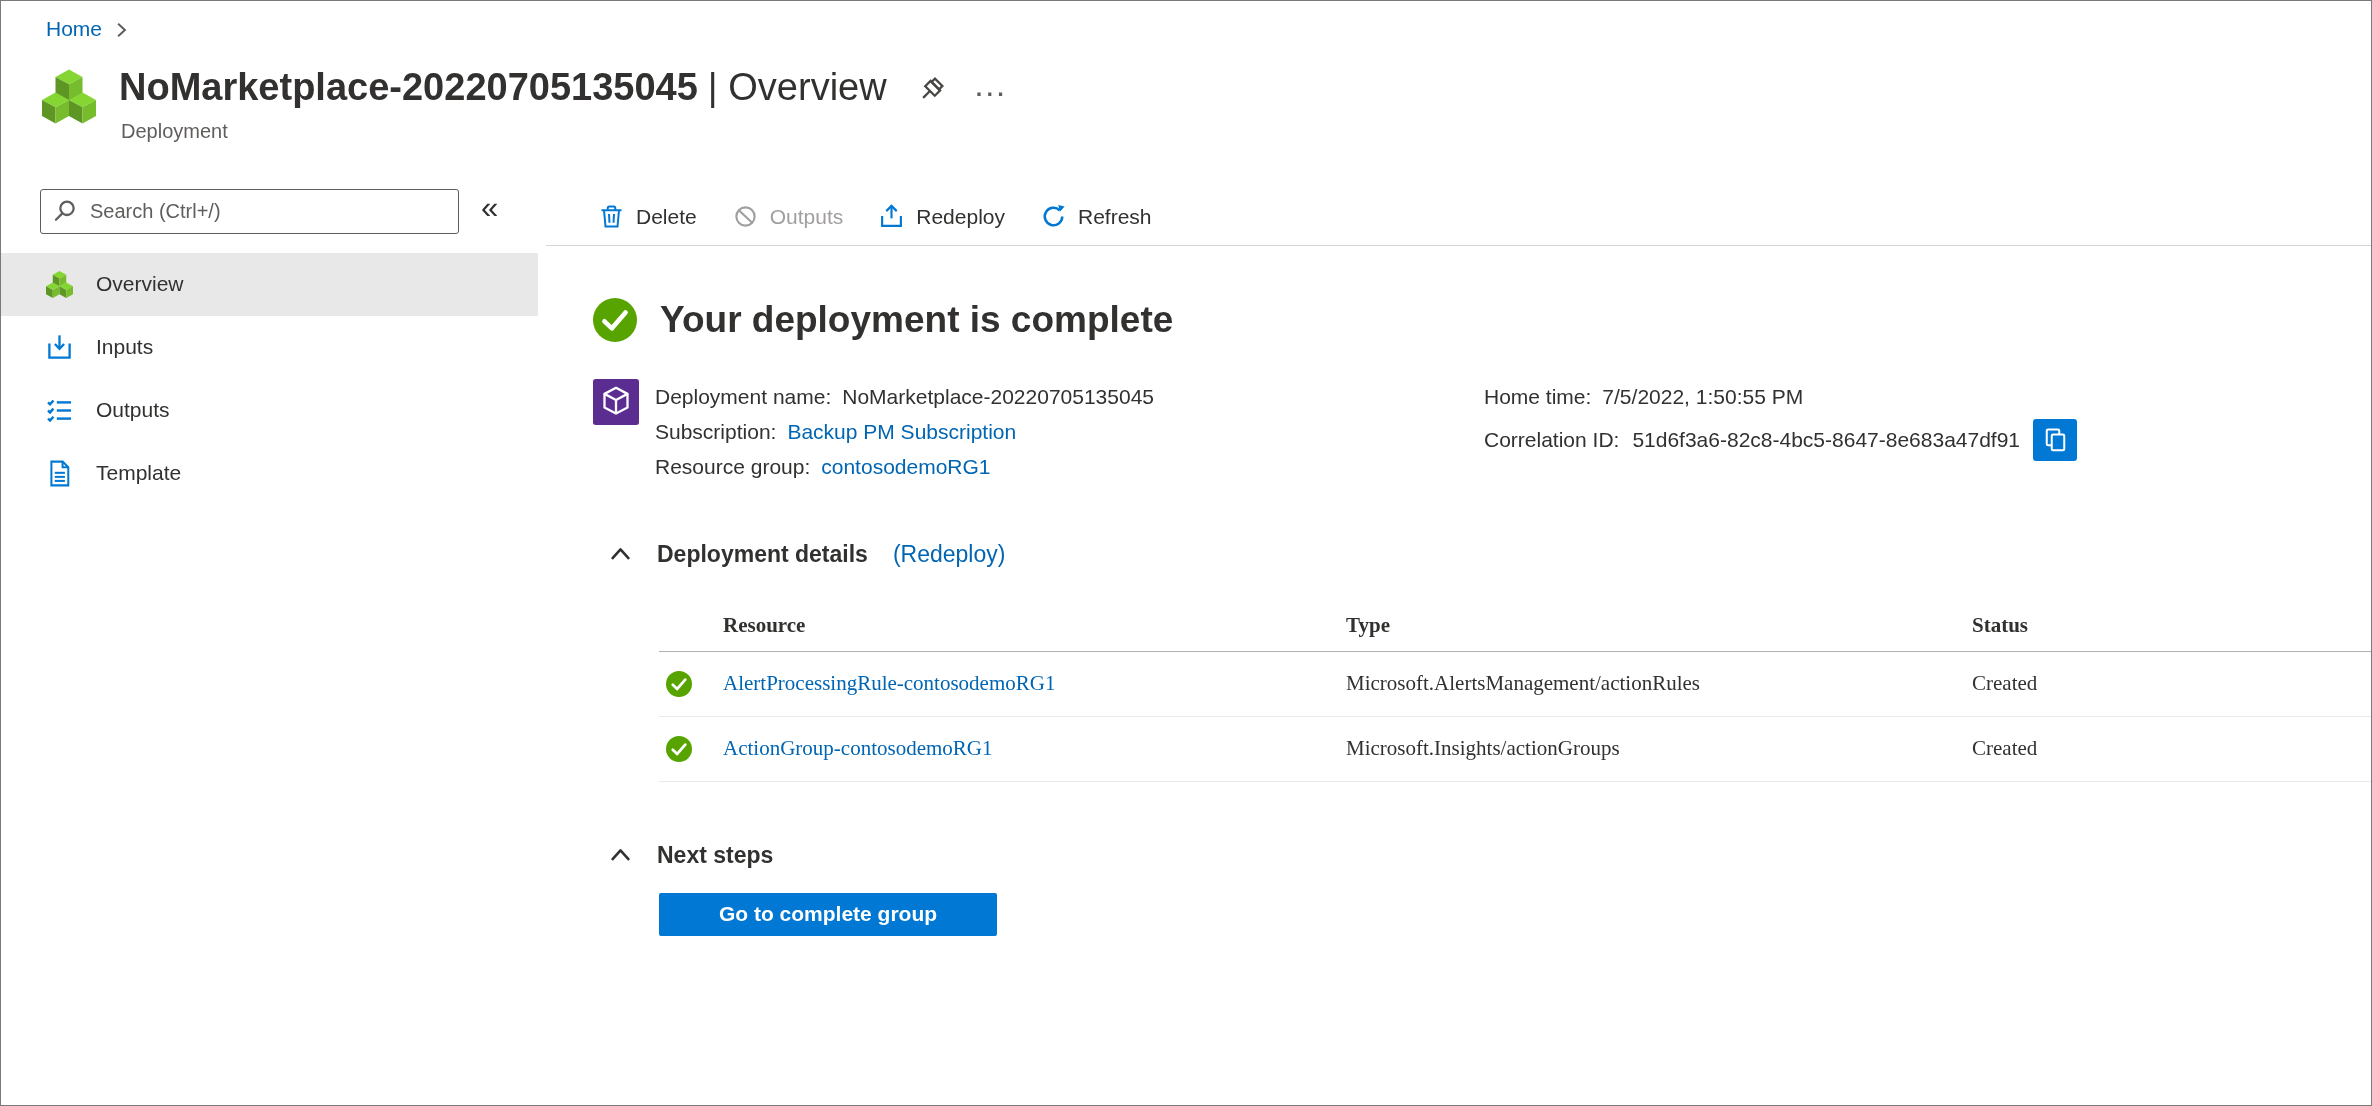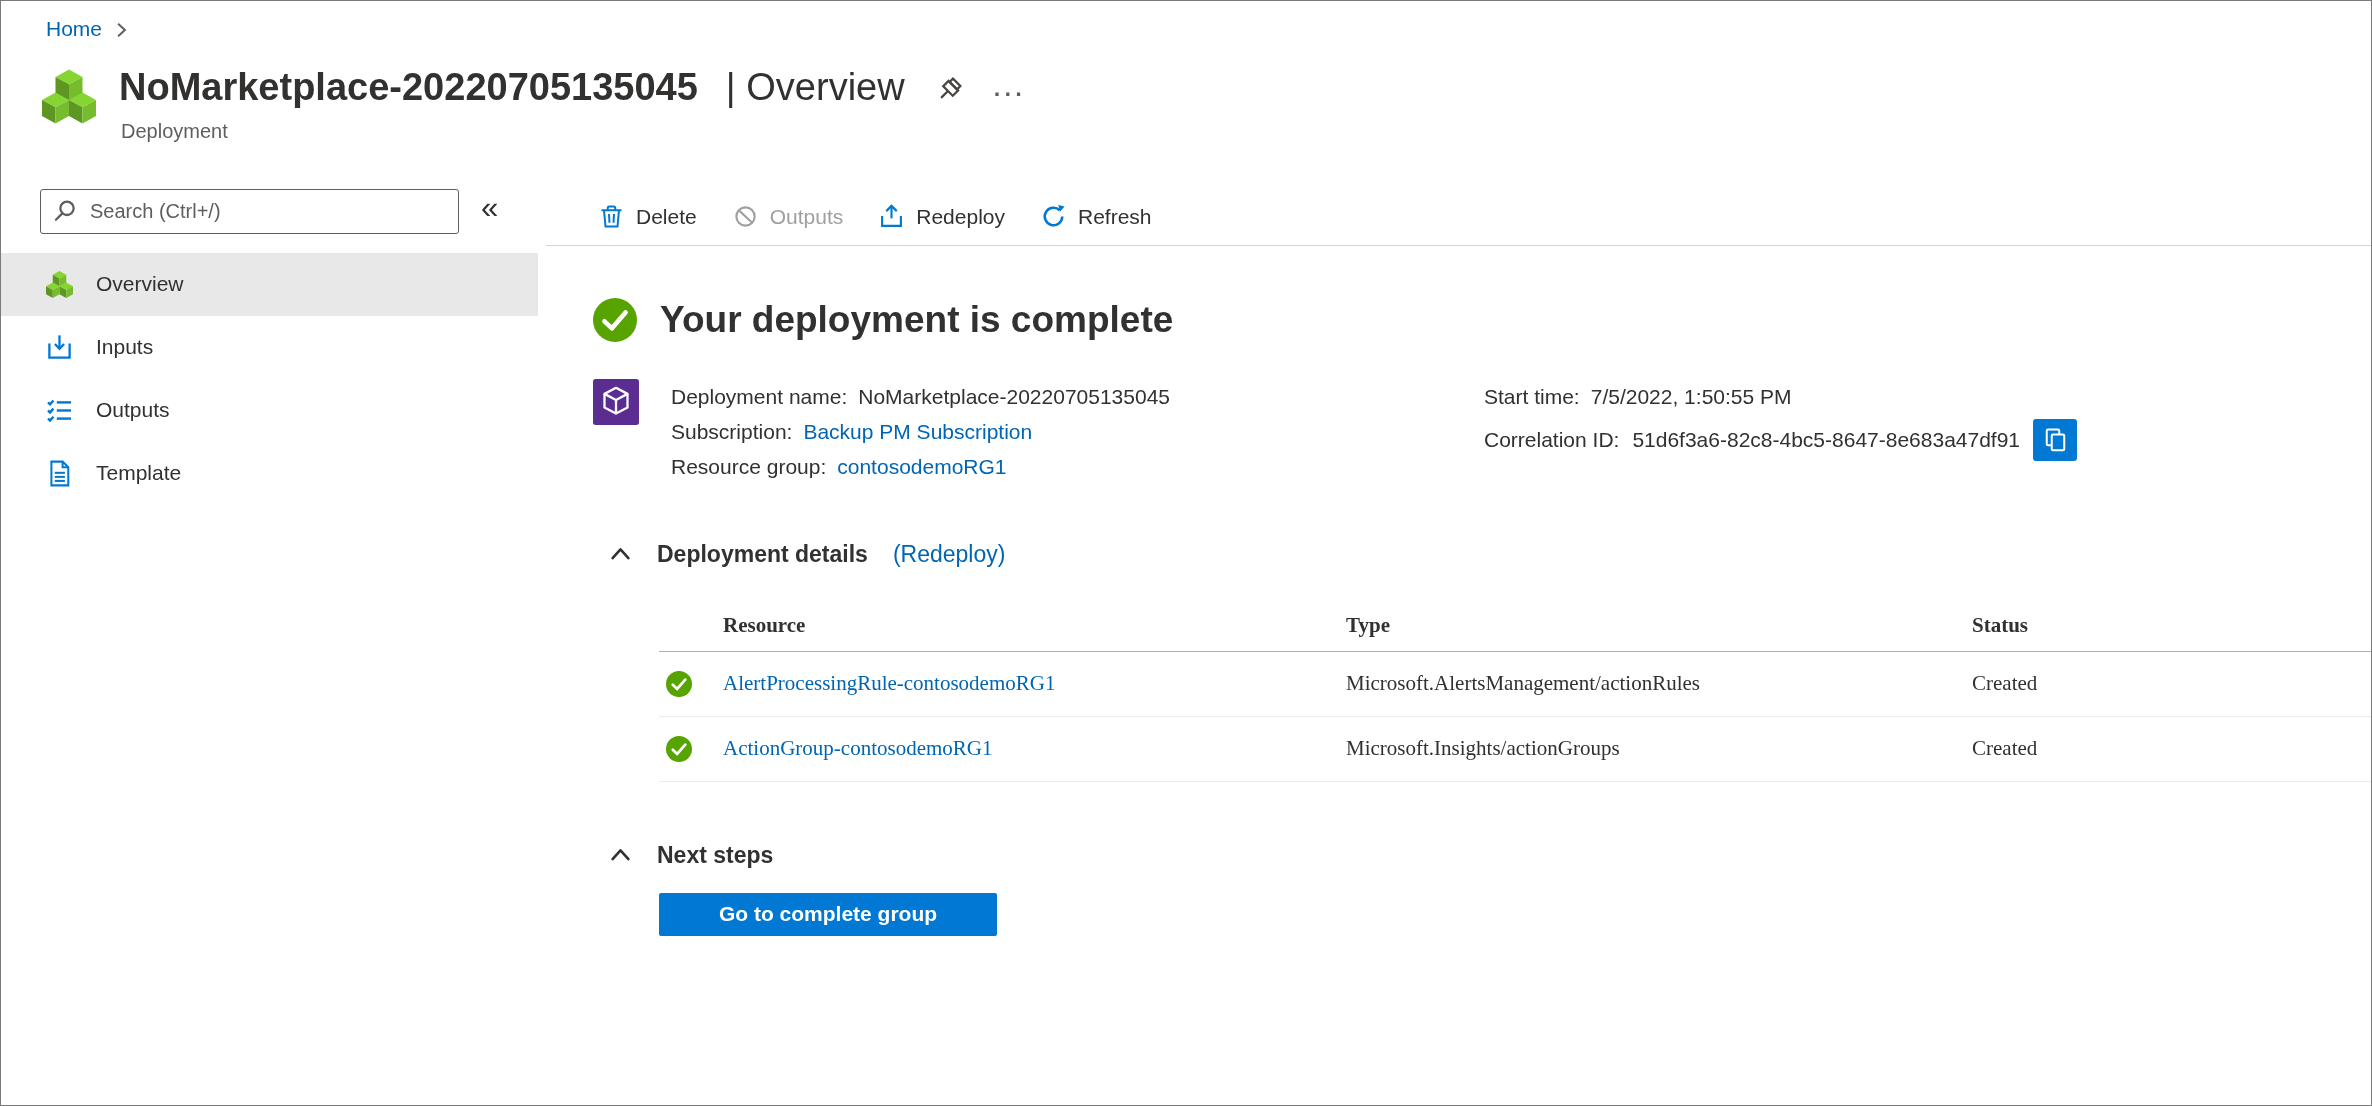--- a/index.html
+++ b/index.html
@@ -8,21 +8,21 @@
 
   .breadcrumb{display:flex;align-items:center;gap:12px;padding:16px 0 0 45px;font-size:21px;height:24px;}
   .breadcrumb-link{color:#0065b3;cursor:pointer;}
   .bc-chevron{width:15px;height:18px;margin-top:2px;}
 
   .page-header{display:flex;gap:23px;padding:24px 0 0 41px;align-items:flex-start;}
   .header-icon{width:54px;height:57px;flex:none;margin-top:3px;}
   .header-text{display:flex;flex-direction:column;}
   .title-row{display:flex;align-items:center;gap:28px;}
   .page-title{font-size:38px;font-weight:700;color:#323130;line-height:1.2;margin:0;}
-  .title-suffix{font-weight:400;margin-left:28px;}
+  .title-suffix{font-weight:400;margin-left:10px;}
   .pin-btn{width:30px;height:30px;margin-top:6px;cursor:pointer;}
   .more-btn{font-size:34px;color:#605e5c;letter-spacing:2px;line-height:14px;cursor:pointer;margin-top:-8px;}
   .subtitle{font-size:20px;color:#605e5c;margin-top:9px;padding-left:2px;}
 
   .content{display:flex;margin-top:46px;align-items:flex-start;height:860px;gap:8px;}
   .sidebar{width:537px;flex:none;}
   .search-row{display:flex;align-items:center;padding-left:39px;gap:22px;}
   .search-box{display:flex;align-items:center;width:419px;height:45px;border:1px solid #605e5c;border-radius:3px;background:#fff;padding:0 12px;gap:11px;box-sizing:border-box;}
   .search-input{border:none;outline:none;flex:1;font-size:20px;font-family:inherit;color:#323130;background:transparent;min-width:0;}
   .search-input::placeholder{color:#605e5c;opacity:1;}
@@ -38,21 +38,21 @@
   .tb-btn.disabled{color:#a19f9d;cursor:default;}
   .tb-icon{width:25px;height:25px;flex:none;}
 
   .main-content{padding:52px 0 0 47px;}
   .status-row{display:flex;align-items:center;gap:23px;}
   .big-check{width:44px;height:44px;flex:none;}
   .status-heading{font-size:37px;font-weight:700;color:#323130;}
 
   .info-row{position:relative;display:flex;margin-top:37px;}
   .arm-icon{width:46px;height:46px;flex:none;}
-  .info-left{margin-left:32px;display:flex;flex-direction:column;font-size:21px;}
+  .info-left{margin-left:16px;display:flex;flex-direction:column;font-size:21px;}
   .info-line{line-height:35px;white-space:nowrap;}
   .info-value{margin-left:11px;color:#323130;}
   .link{color:#0065b3;cursor:pointer;text-decoration:none;}
   .info-right{position:absolute;left:891px;top:0;font-size:21px;white-space:nowrap;}
   .ir-line1{line-height:35px;}
   .ir-line2{display:flex;align-items:center;margin-top:5px;gap:13px;}
   .copy-btn{width:44px;height:42px;background:#0078d4;border-radius:3px;display:flex;align-items:center;justify-content:center;cursor:pointer;flex:none;}
   .copy-btn svg{width:25px;height:25px;}
 
   .section-head{display:flex;align-items:center;gap:25px;margin-top:57px;padding-left:16px;}
@@ -284,21 +284,21 @@
             </div>
             <div class="info-line">
               <span>Subscription:</span><span class="info-value link">Backup PM Subscription</span>
             </div>
             <div class="info-line">
               <span>Resource group:</span><span class="info-value link">contosodemoRG1</span>
             </div>
           </div>
           <div class="info-right">
             <div class="ir-line1">
-              <span>Start time:</span><span class="info-value">7/5/2022, 1:50:55 PM</span>
+              <span>Home time:</span><span class="info-value">7/5/2022, 1:50:55 PM</span>
             </div>
             <div class="ir-line2">
               <span>Correlation ID:</span>
                 <span>51d6f3a6-82c8-4bc5-8647-8e683a47df91</span>
               <span class="copy-btn">
                 <svg>
                     <use href="#sym-copy"></use>
                   </svg>
               </span>
             </div>

